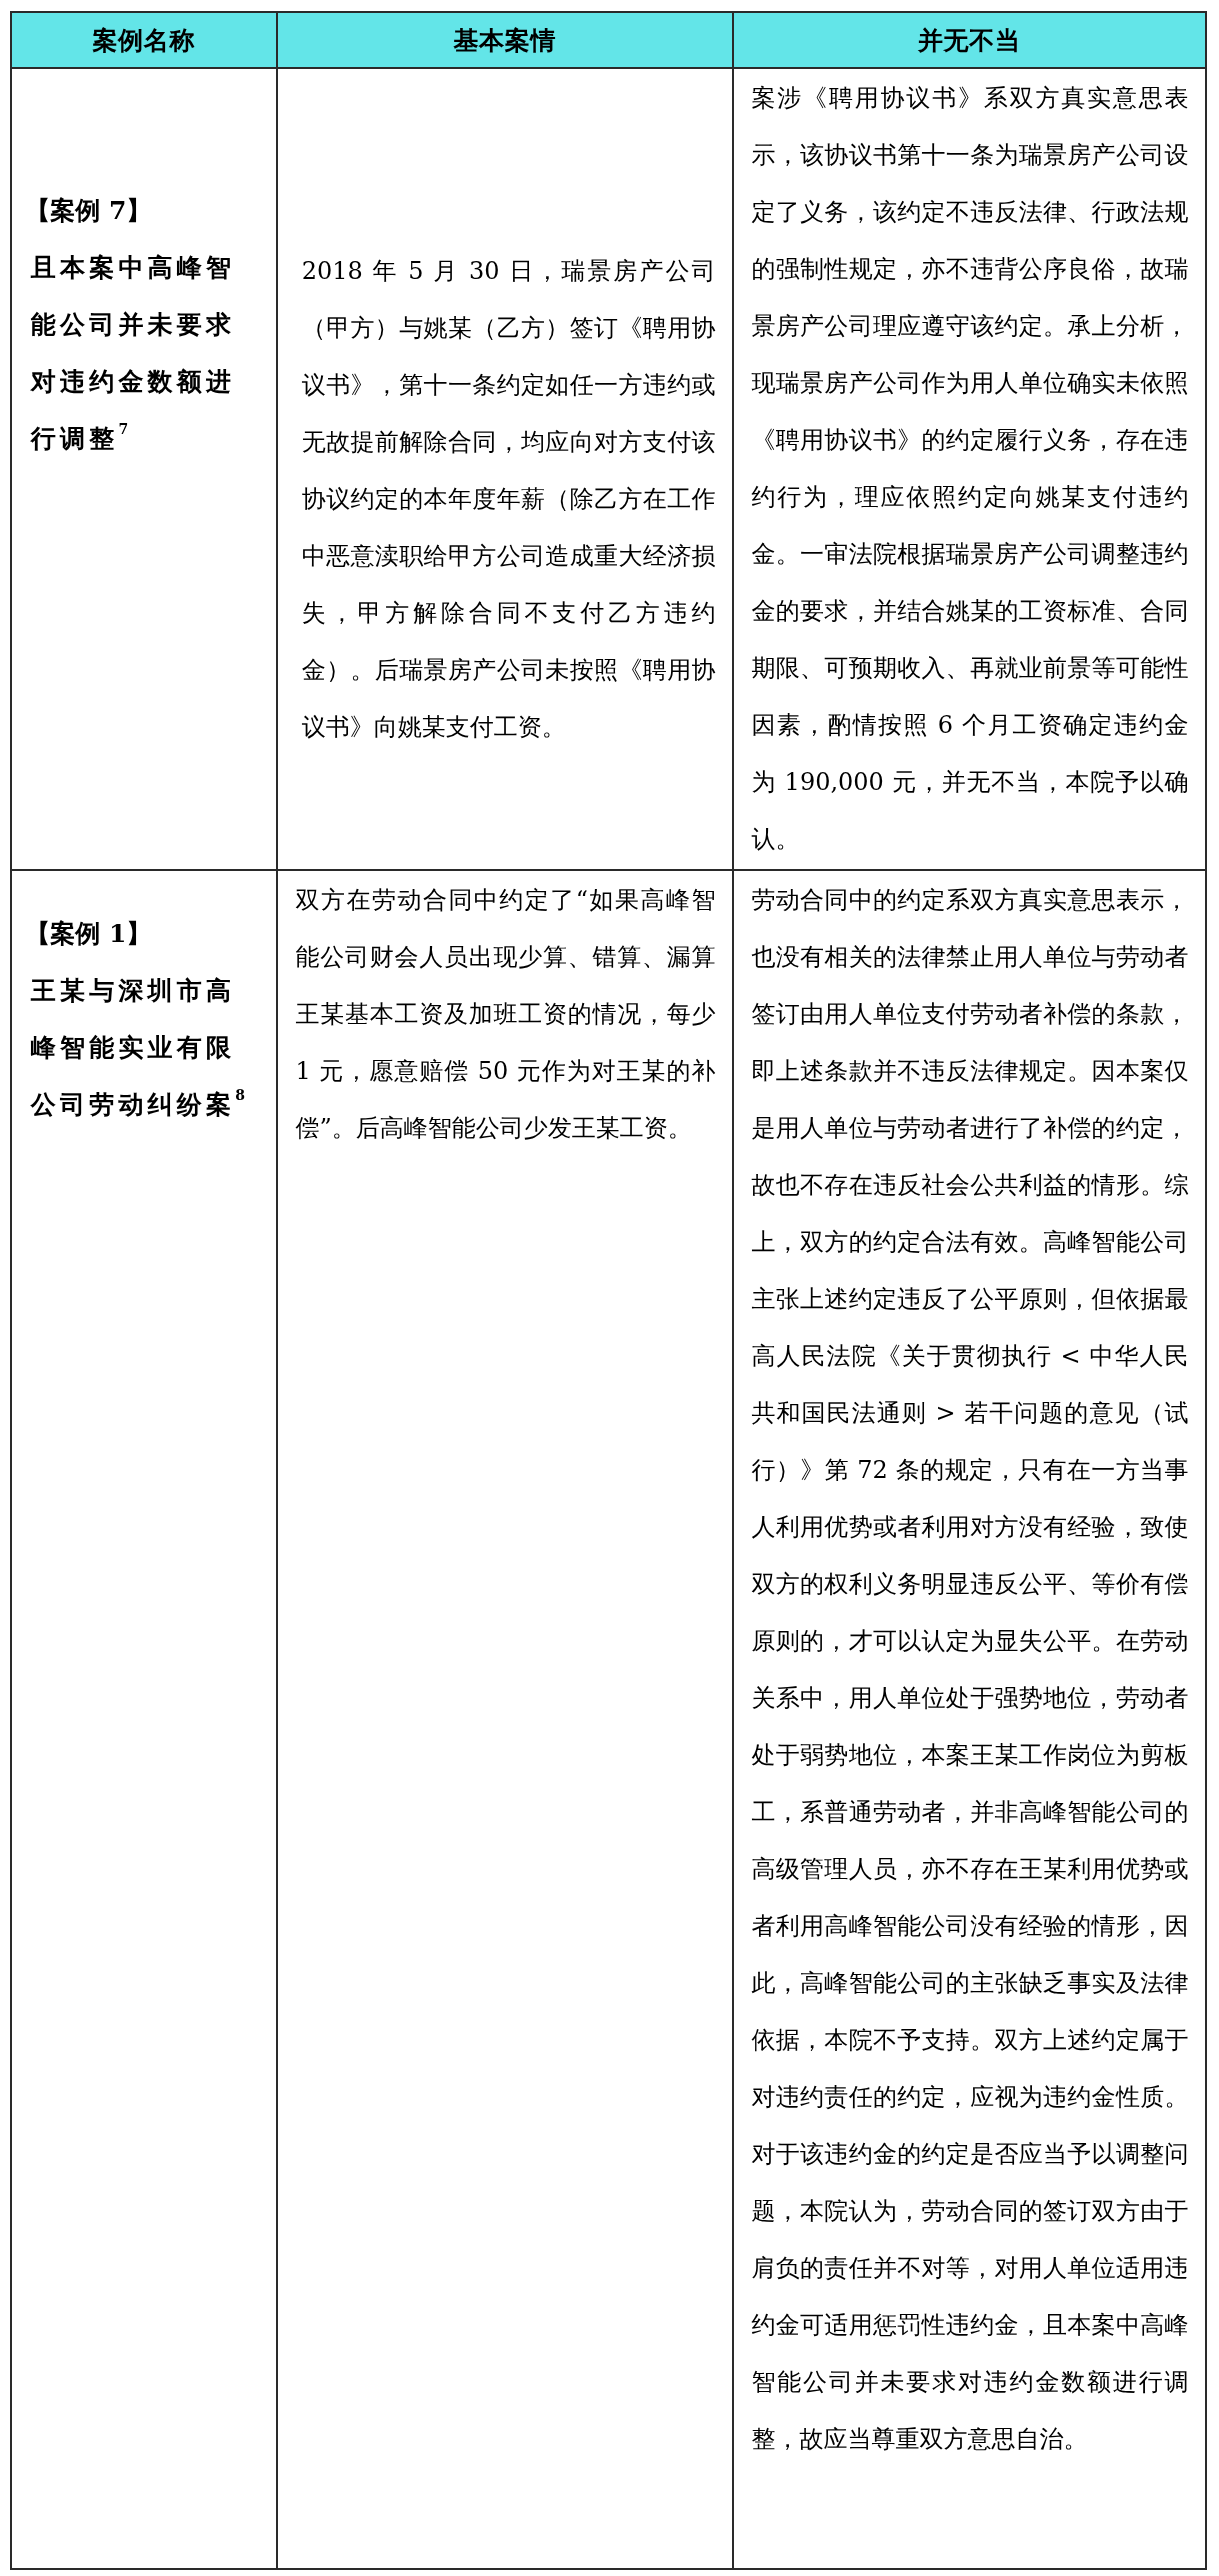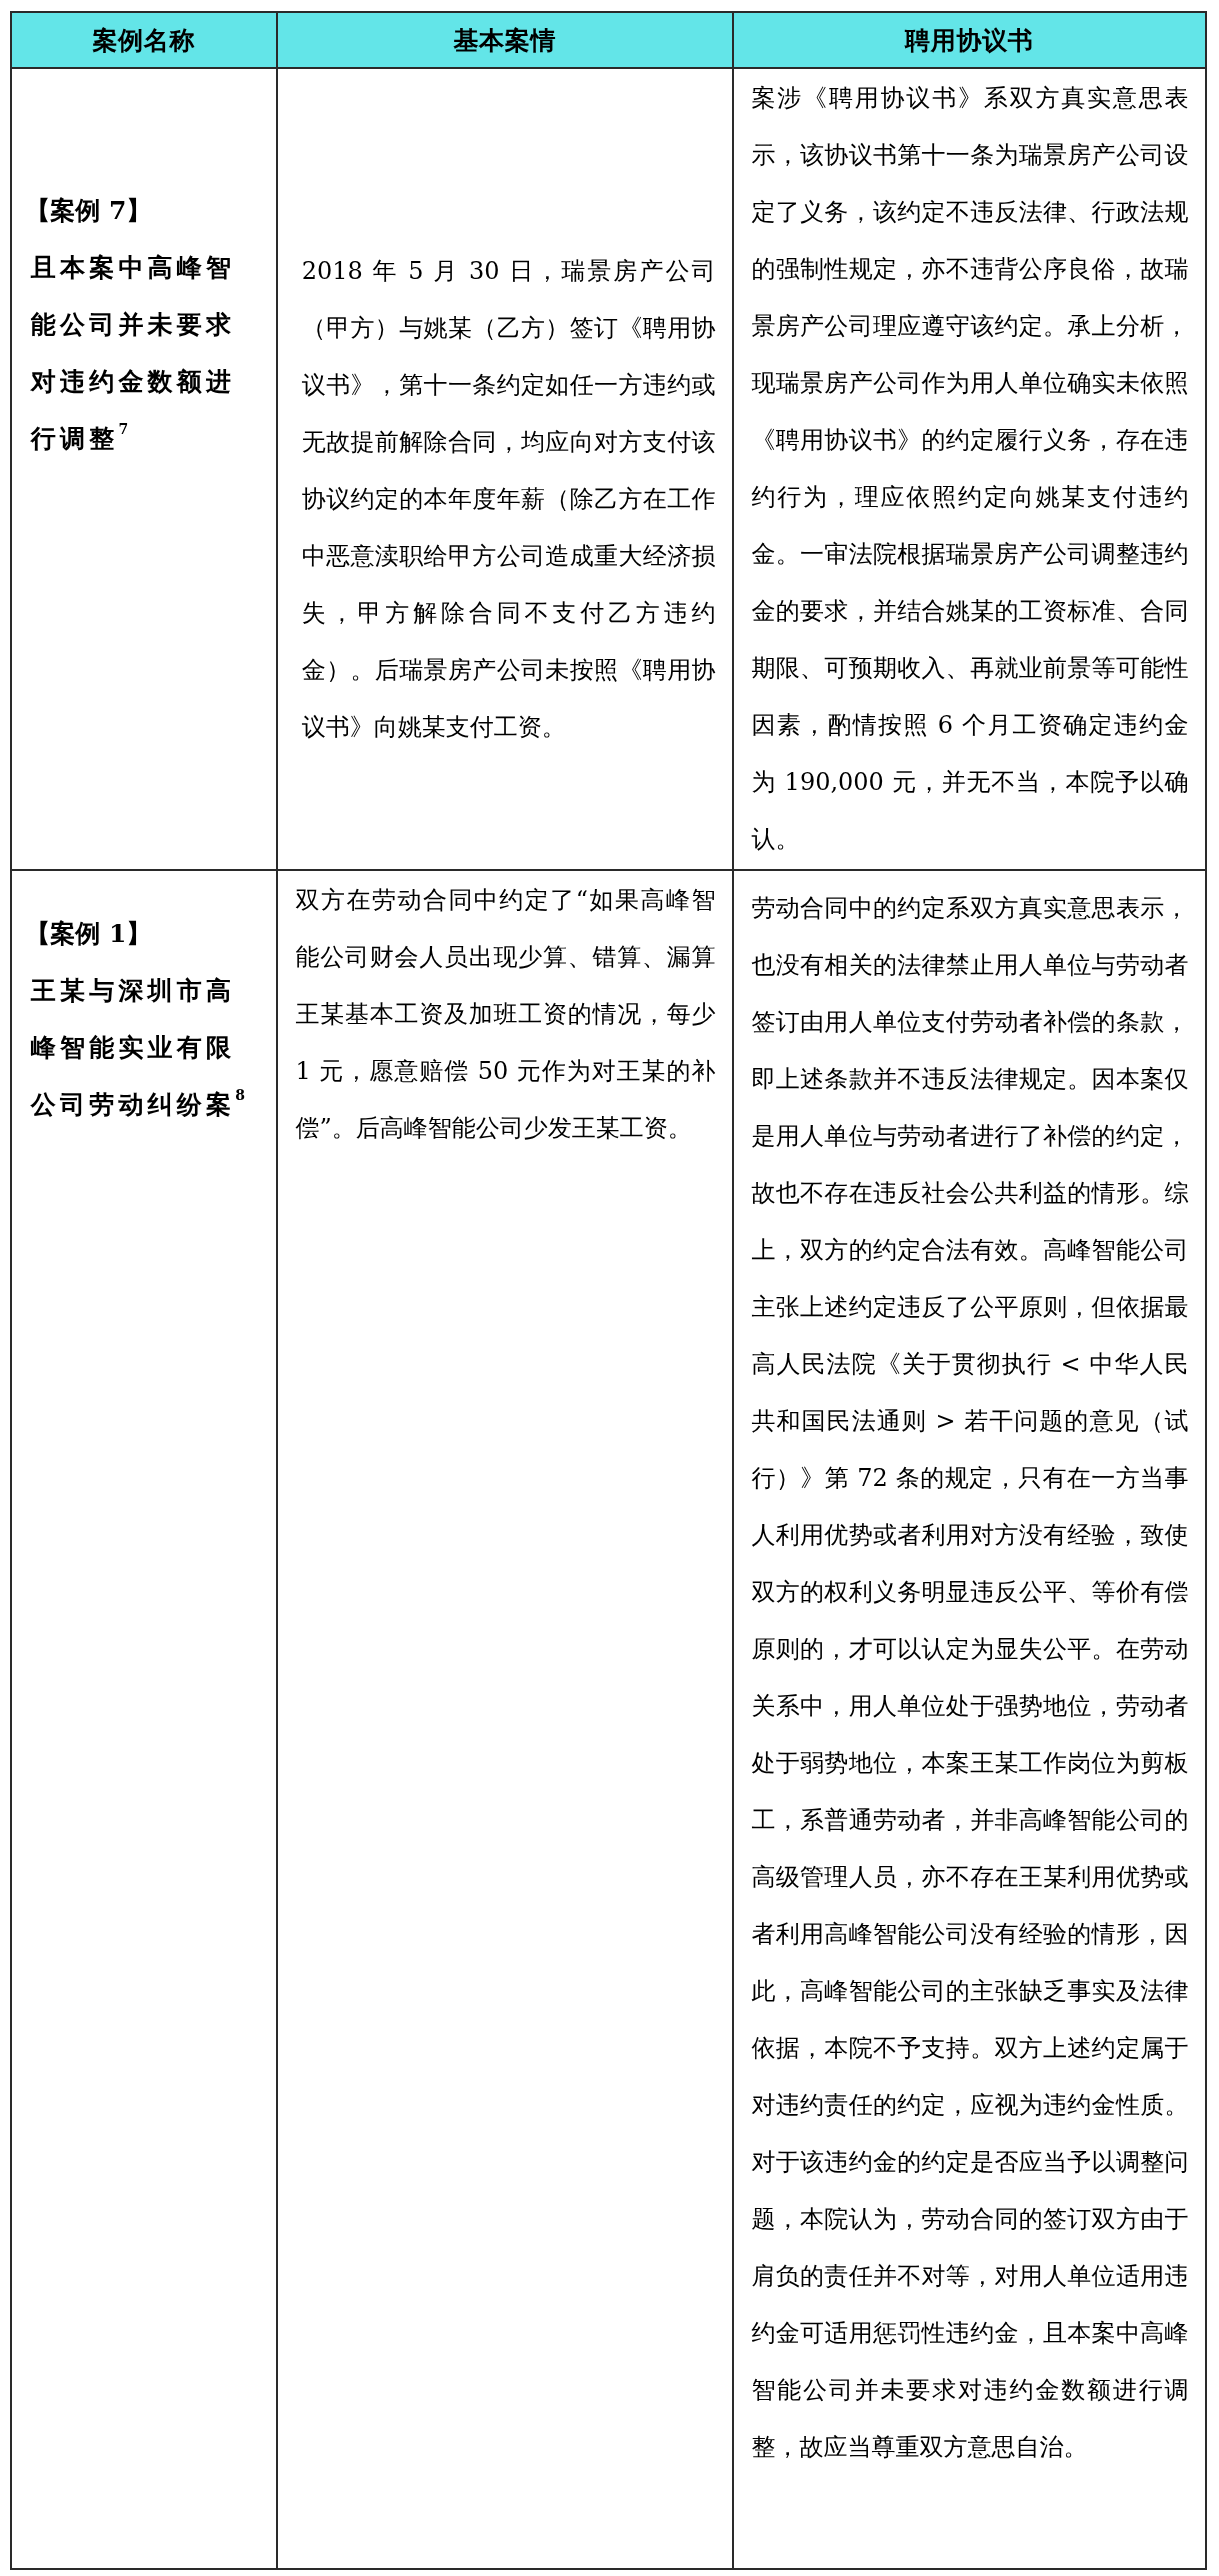--- a/index.html
+++ b/index.html
@@ -28,36 +28,36 @@
   .case-label { font-weight: bold; font-size: 25px; line-height: 57px; margin-left: -5.6px; }
   .case-title { font-weight: bold; font-size: 25px; line-height: 57px; letter-spacing: 4.2px; font-family: "DejaVu Sans", "Liberation Sans", sans-serif; }
   sup { font-size: 14px; line-height: 0; vertical-align: 12.6px; font-family: "DejaVu Serif", serif; letter-spacing: 0; }
   tr.row7 td { height: 792px; }
   tr.row8 td { height: 1695px; margin-top: 36px; }
   .pad7-name { padding-top: 112px; }
   .pad7-facts { padding-top: 173px; padding-left: 23px; }
   .pad7-court { padding-top: 0; border-radius: 13px; }
   .pad8-name { padding-top: 33px; }
   .pad8-facts { padding-top: 0; }
-  .pad8-court { padding-top: 8px; }
+  .pad8-court { padding-top: 0; }
 </style>
 </head>
 <body>
 
 <table class="cases">
   <colgroup>
       <col class="c1">
       <col class="c2">
       <col class="c3">
     </colgroup>
   <thead>
     <tr>
       <th>案例名称</th>
       <th>基本案情</th>
-      <th>聘用协议书</th>
+      <th>并无不当</th>
     </tr>
   </thead>
   <tbody>
     <tr class="row7">
       <td>
         <div class="name-cell pad7-name">
           <div class="case-label">【案例 7】</div>
           <div class="case-title"><span>且本案中高峰智能公司并未要求对违约金数额进行调整</span><sup>7</sup></div>
         </div>
       </td>

